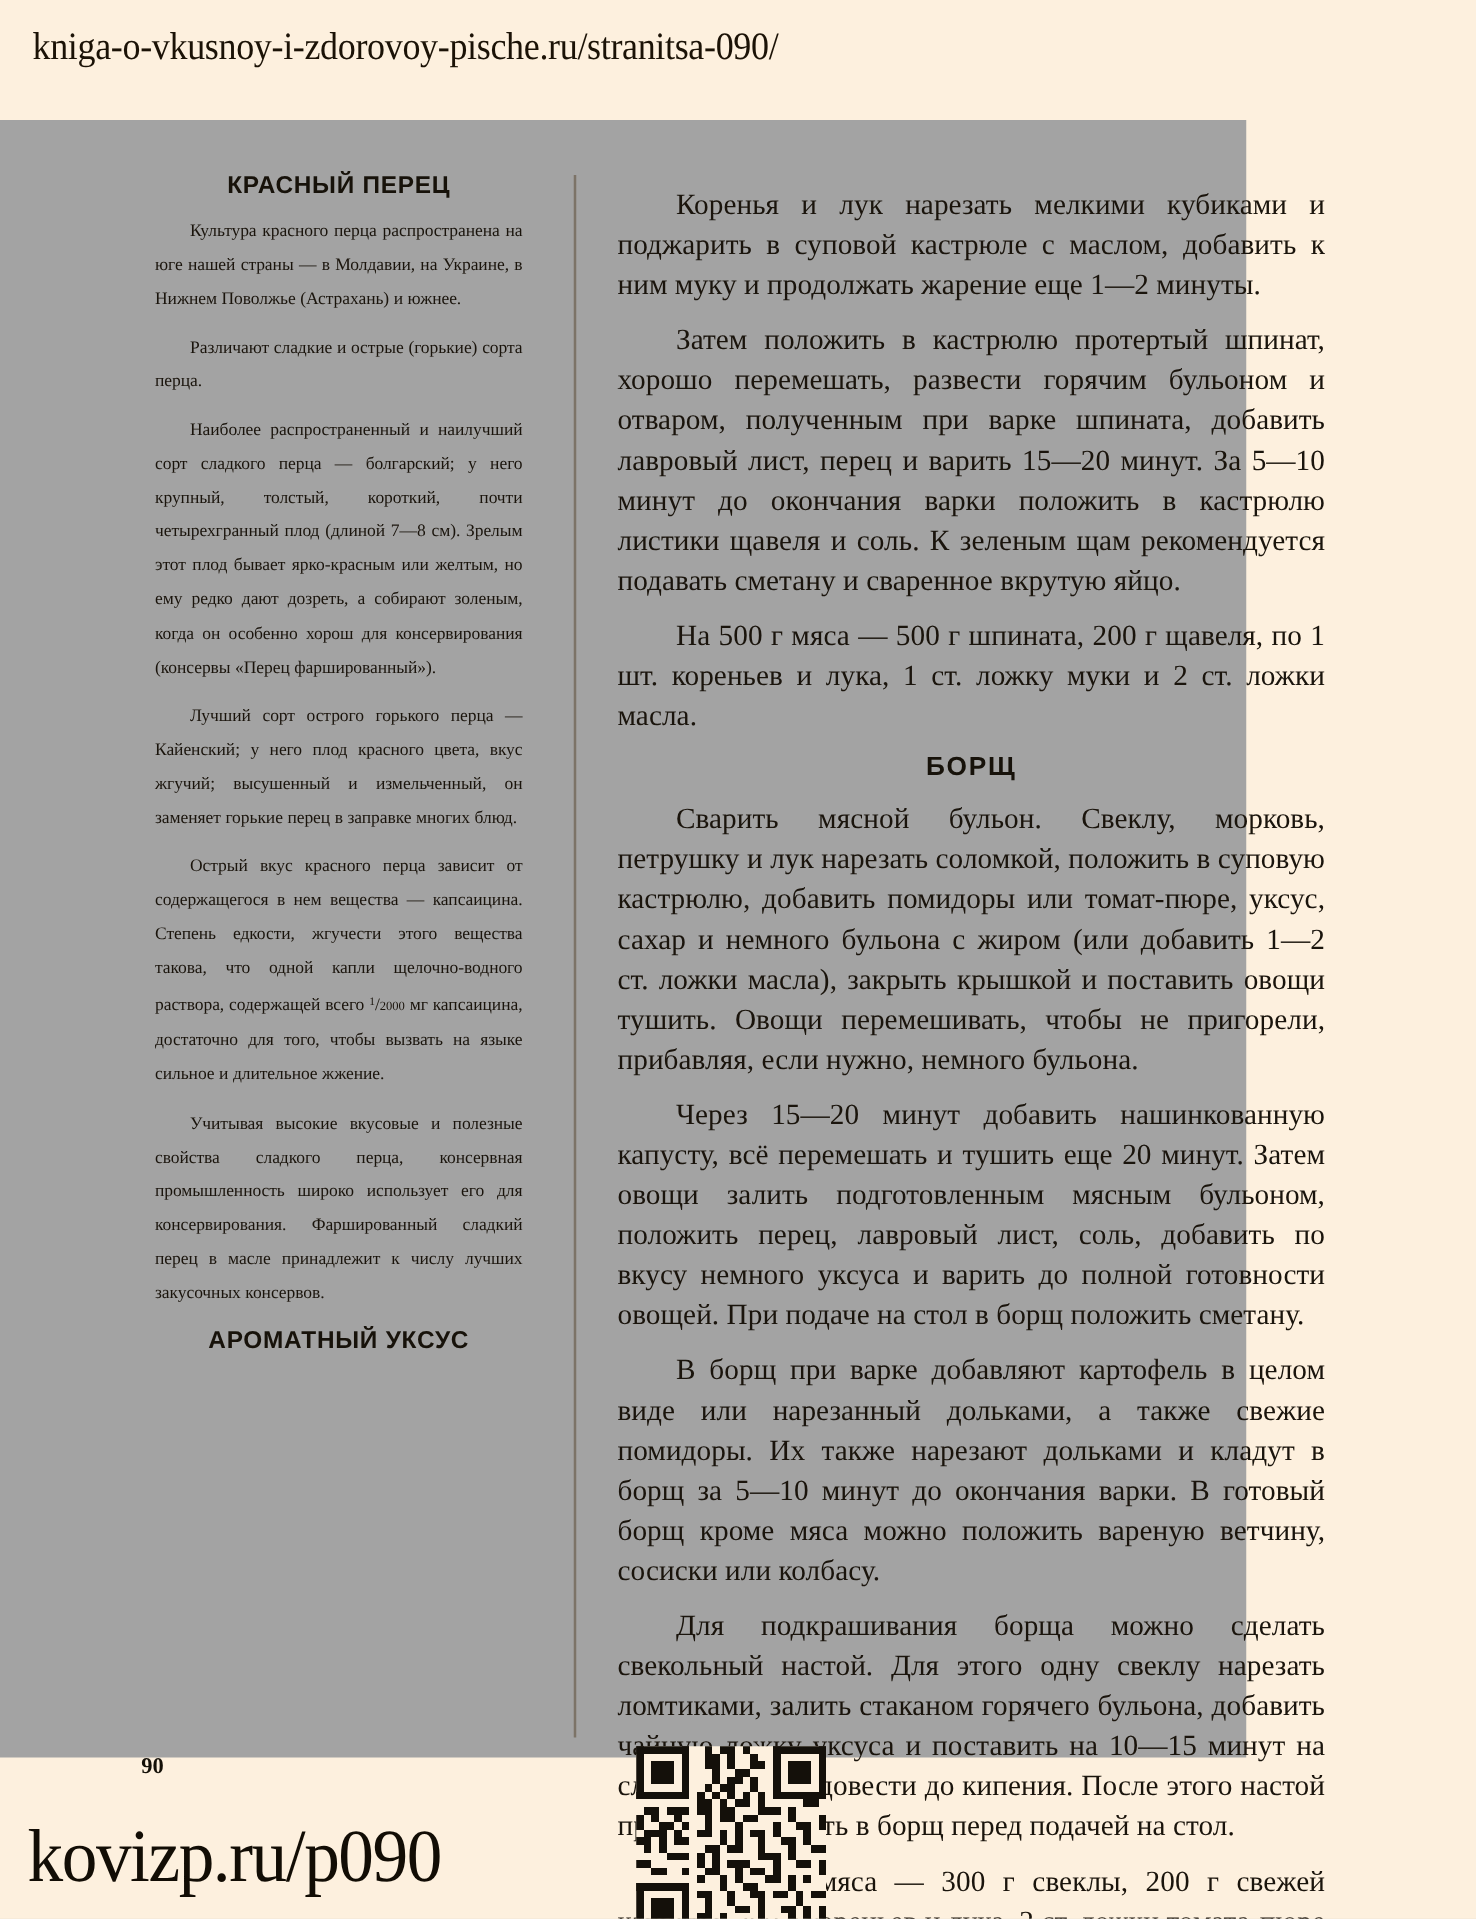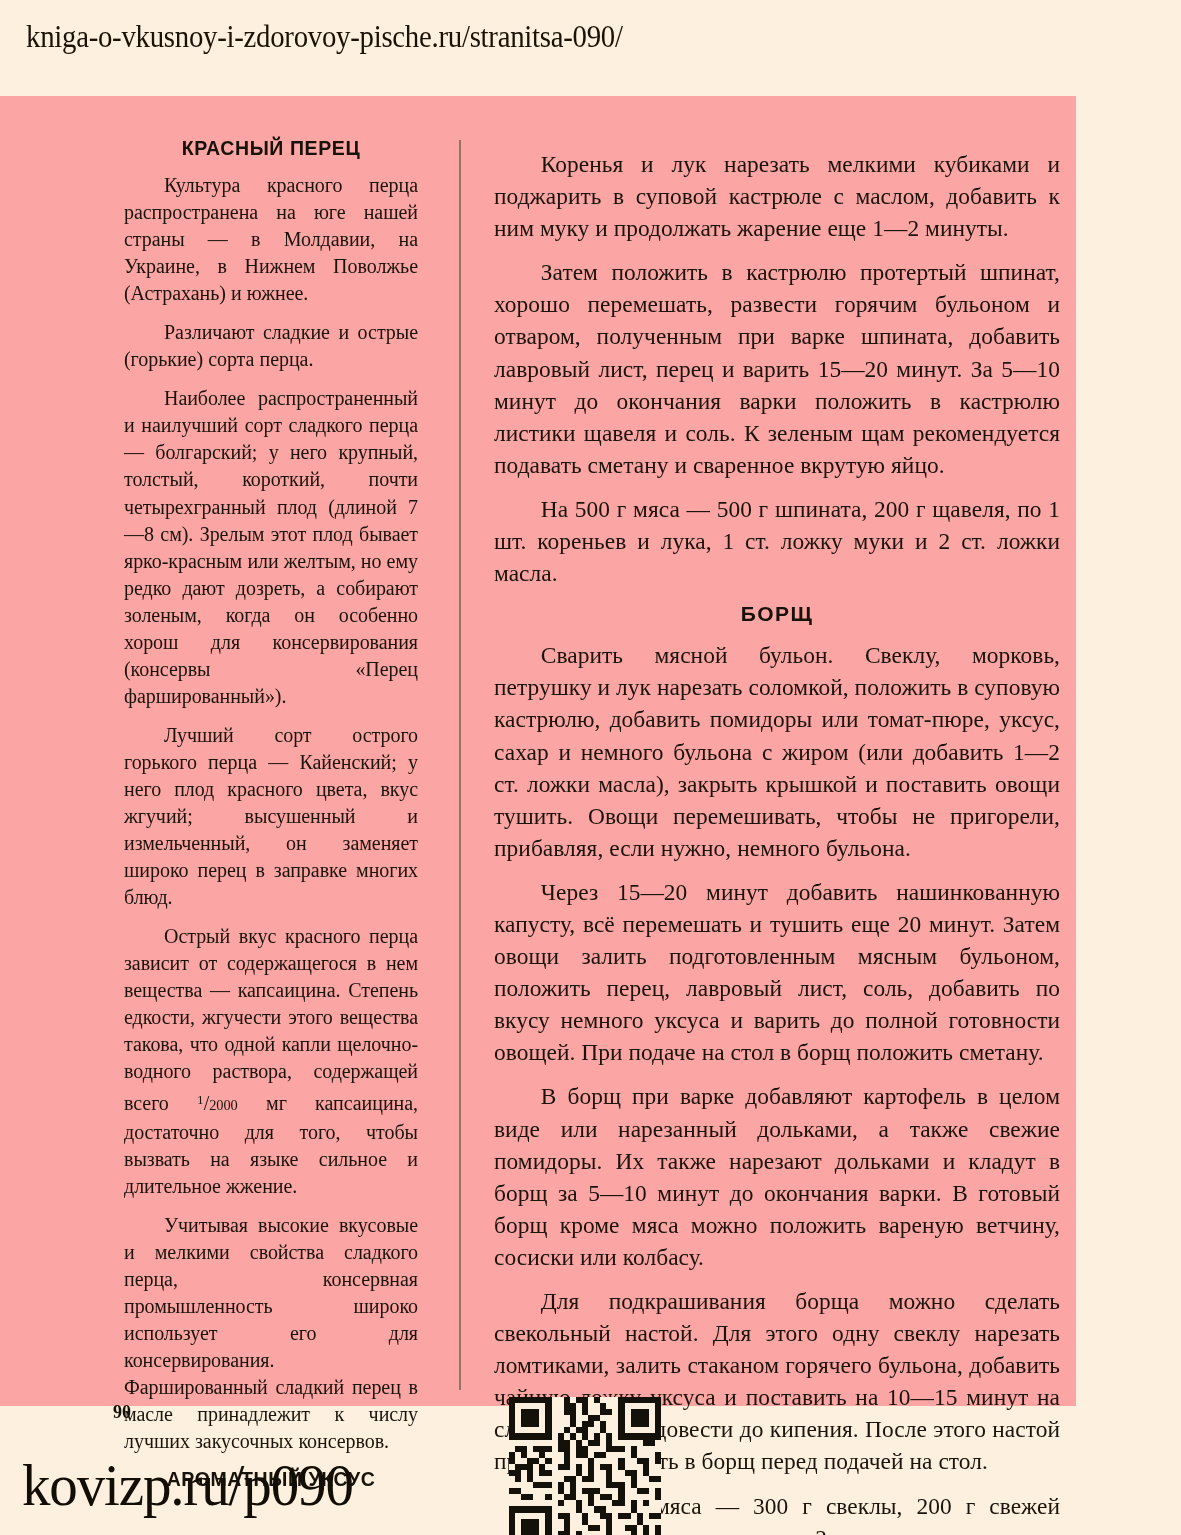--- a/index.html
+++ b/index.html
@@ -30,23 +30,23 @@
     white-space: nowrap;
     transform: scaleX(0.93);
     transform-origin: left center;
   }
 
   
   #page-sheet {
     position: absolute;
     left: 0;
     top: 96px;
-    width: 1076px;
+    width: 997px;
     height: 1310px;
-    background: #fca5a5;
+    background: #a3a3a3;
   }
 
   
   #column-divider {
     position: absolute;
     left: 459px;
     top: 44px;
     width: 2px;
     height: 1250px;
     background: #6e6150;
@@ -87,21 +87,21 @@
 
   p.para {
     margin: 12px;
     text-align: justify;
     text-indent: 2.0em;
     color: #1a140c;
     -webkit-hyphens: none;
     hyphens: none;
   }
   #col-left p.para {
-    font-size: 20px;
+    font-size: 14px;
     line-height: 27.05px;
     letter-spacing: -0.05px;
     word-spacing: 0.2px;
   }
   #col-right p.para {
     font-size: 23.4px;
     line-height: 32.1px;
     letter-spacing: 0.05px;
   }
 
@@ -167,23 +167,23 @@
 
   <div id="column-divider"></div>
 
   <div class="column" id="col-left">
 
     <h2 class="section-heading">КРАСНЫЙ ПЕРЕЦ</h2>
 
     <p class="para gap-after-heading-l">Культура красного перца распространена на юге нашей страны — в Молдавии, на Украине, в Нижнем Поволжье (Астрахань) и южнее.</p>
     <p class="para">Различают сладкие и острые (горькие) сорта перца.</p>
     <p class="para">Наиболее распространенный и наилучший сорт сладкого перца — болгарский; у него крупный, толстый, короткий, почти четырехгранный плод (длиной 7—8 см). Зрелым этот плод бывает ярко-красным или желтым, но ему редко дают дозреть, а собирают золеным, когда он особенно хорош для консервирования (консервы «Перец фаршированный»).</p>
-    <p class="para">Лучший сорт острого горького перца — Кайенский; у него плод красного цвета, вкус жгучий; высушенный и измельченный, он заменяет широко перец в заправке многих блюд.</p>
+    <p class="para">Лучший сорт острого горького перца — Кайенский; у него плод красного цвета, вкус жгучий; высушенный и измельченный, он заменяет горькие перец в заправке многих блюд.</p>
     <p class="para">Острый вкус красного перца зависит от содержащегося в нем вещества — капсаицина. Степень едкости, жгучести этого вещества такова, что одной капли щелочно-водного раствора, содержащей всего&nbsp;<sup class="frac">1</sup>/<sub class="frac-d">2000</sub> мг капсаицина, достаточно для того, чтобы вызвать на языке сильное и длительное жжение.</p>
-    <p class="para">Учитывая высокие вкусовые и мелкими свойства сладкого перца, консервная промышленность широко использует его для консервирования. Фаршированный сладкий перец в масле принадлежит к числу лучших закусочных консервов.</p>
+    <p class="para">Учитывая высокие вкусовые и полезные свойства сладкого перца, консервная промышленность широко использует его для консервирования. Фаршированный сладкий перец в масле принадлежит к числу лучших закусочных консервов.</p>
 
     <h2 class="section-heading gap-before-heading-l">АРОМАТНЫЙ УКСУС</h2>
 
   </div>
 
   <div class="column" id="col-right">
 
     <p class="para">Коренья и лук нарезать мелкими кубиками и поджарить в суповой кастрюле с маслом, добавить к ним муку и продолжать жарение еще 1—2 минуты.</p>
     <p class="para">Затем положить в кастрюлю протертый шпинат, хорошо перемешать, развести горячим бульоном и отваром, полученным при варке шпината, добавить лавровый лист, перец и варить 15—20 минут. За 5—10 минут до окончания варки положить в кастрюлю листики щавеля и соль. К зеленым щам рекомендуется подавать сметану и сваренное вкрутую яйцо.</p>
     <p class="para">На 500 г мяса — 500 г шпината, 200 г щавеля, по 1 шт. кореньев и лука, 1 ст. ложку муки и 2 ст. ложки масла.</p>

